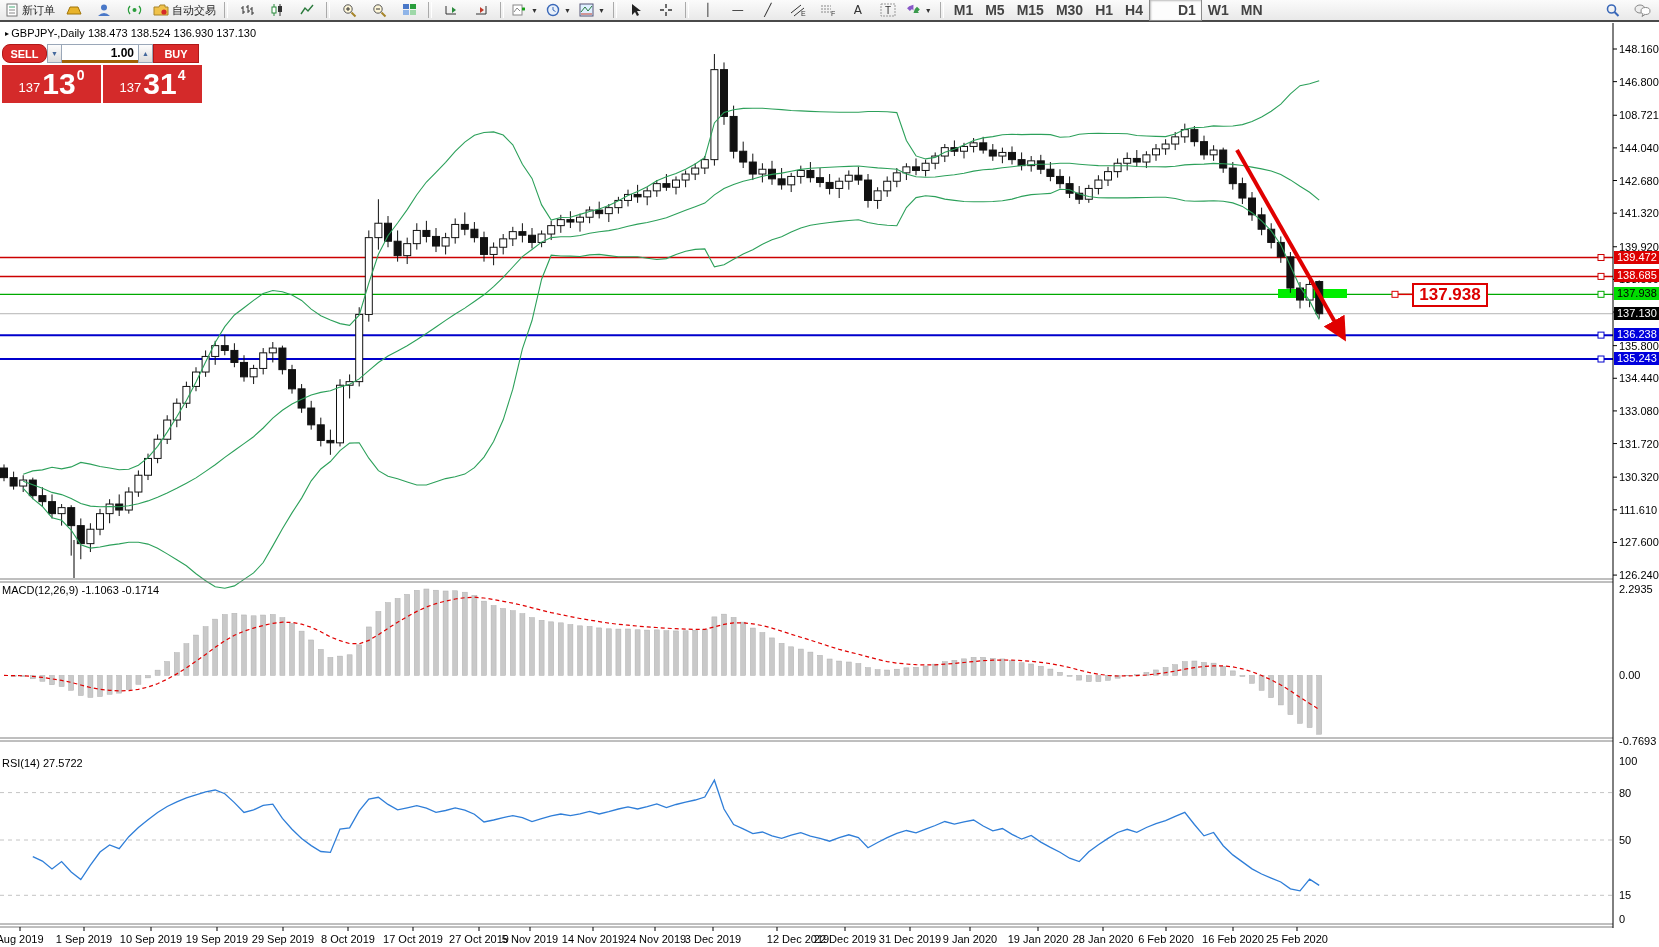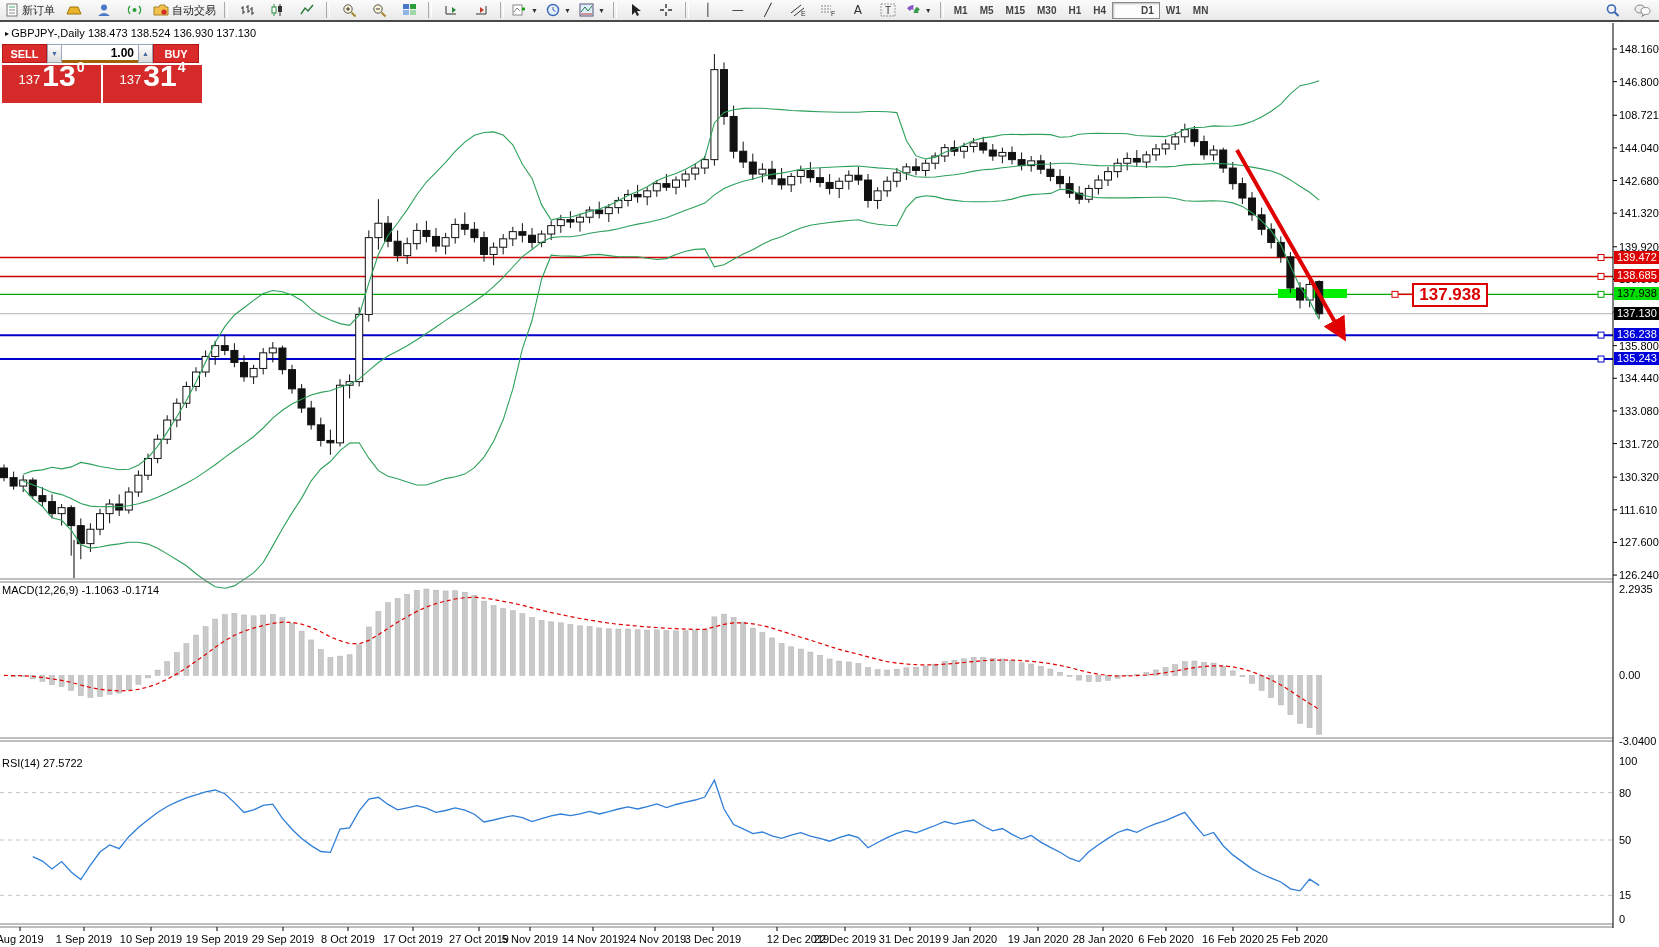--- a/index.html
+++ b/index.html
@@ -3,45 +3,45 @@
 <meta charset="utf-8">
 <style>
   html,body{margin:0;padding:0;background:#fff;font-family:"Liberation Sans",sans-serif;}
   #root{position:relative;width:1659px;height:947px;overflow:hidden;background:#fff;}
   
   #toolbar{position:absolute;left:0;top:0;width:1659px;height:22px;background:linear-gradient(#fbfbfb,#e9e9e9);
     border-bottom:2px solid #4a4a4a;display:flex;align-items:center;padding:0 2px;box-sizing:border-box;z-index:10;}
   .tbtn{height:20px;min-width:22px;display:flex;align-items:center;justify-content:center;gap:3px;
     padding:0 3px;font-size:11px;color:#222;cursor:default;border:1px solid transparent;border-radius:2px;}
   .sep{width:2px;height:16px;border-left:1px solid #aaa;border-right:1px solid #fff;margin:0 4px;}
-  .tf{font-size:10px;font-weight:bold;color:#444;padding:2px 5px;border:1px solid transparent;}
+  .tf{font-size:14px;font-weight:bold;color:#444;padding:2px 5px;border:1px solid transparent;}
   .tf.active{background:#fdfdfd;border:1px solid #8a8a8a;box-shadow:inset 1px 1px 2px #bbb;padding-left:28px;}
   .dd{font-size:7px;color:#333;margin-left:1px;}
   .glyph{font-size:12px;color:#333;font-family:"DejaVu Sans",sans-serif;}
   #right-tools{margin-left:auto;display:flex;}
   
   #chart-svg{position:absolute;left:0;top:0;z-index:1;}
   #overlays{position:absolute;left:0;top:0;width:1659px;height:947px;z-index:5;pointer-events:none;}
   #overlays *{pointer-events:auto;}
   #chart-title{position:absolute;left:5px;top:27px;font-size:11px;color:#000;}
   #chart-title .tri{font-size:8px;vertical-align:1px;}
   .axis-label{position:absolute;left:1619px;font-size:11px;color:#000;white-space:nowrap;}
   .tag{position:absolute;left:1614px;width:45px;height:13px;line-height:13px;font-size:11px;padding-left:3px;white-space:nowrap;}
   .ind-label{position:absolute;left:2px;font-size:11px;color:#000;white-space:nowrap;text-align:center;}
   .date-label{position:absolute;top:933px;font-size:11px;color:#000;white-space:nowrap;transform:translateX(-50%);}
   
   #trade-panel{position:absolute;left:2px;top:44px;width:200px;z-index:6;}
   #tp-row1{display:flex;height:19px;}
   .tp-btn{background:#da2a2a;color:#fff;font-size:11px;font-weight:bold;display:flex;align-items:center;justify-content:center;border:1px solid #b01818;box-sizing:border-box;}
-  #sell-btn{width:45px;}
+  #sell-btn{width:45px;border-radius:8px;}
   #buy-btn{width:46px;}
   .spin{width:15px;background:linear-gradient(#fdfdfd,#dcdcdc);border:1px solid #9aa7b8;box-sizing:border-box;display:flex;align-items:center;justify-content:center;font-size:7px;color:#44689c;}
   #vol-box{width:76px;background:#fff;border-top:1px solid #9aa7b8;border-bottom:3px solid #a16207;box-sizing:border-box;font-size:12px;font-weight:bold;text-align:right;padding:1px 4px 0 0;color:#000;}
   #tp-row2{display:flex;margin-top:2px;height:38px;gap:2px;}
-  .quote{flex:1;background:#d42a2a;color:#fff;display:flex;align-items:flex-end;justify-content:center;padding-bottom:12px;text-align:right;}
+  .quote{flex:1;background:#d42a2a;color:#fff;display:flex;align-items:flex-end;justify-content:center;padding-bottom:4px;text-align:right;}
   .q-small{font-size:13px;margin:0 2px 4px 0;}
   .q-big{font-size:30px;font-weight:bold;line-height:30px;}
   .q-sup{font-size:14px;font-weight:bold;margin:0 0 16px 1px;}
   
   #price-box{position:absolute;left:1412px;top:283px;width:72px;height:20px;border:2px solid #dd0000;background:#fff;
     color:#dd0000;font-size:17px;font-weight:bold;text-align:center;line-height:20px;}
   #cn-note{position:absolute;left:1410px;top:330px;font-size:30px;font-weight:bold;color:#00dd00;letter-spacing:3px;
     text-shadow:3px 3px 0 #606060;font-family:"DejaVu Sans",sans-serif;white-space:nowrap;}
 </style>
 </head>
@@ -786,21 +786,21 @@
         <div class="axis-label" style="top:339.63999999999965px">135.800</div>
         <div class="axis-label" style="top:372.28px">134.440</div>
         <div class="axis-label" style="top:404.9199999999996px">133.080</div>
         <div class="axis-label" style="top:437.55999999999995px">131.720</div>
         <div class="axis-label" style="top:471.1600000000001px">130.320</div>
         <div class="axis-label" style="top:503.7999999999997px">111.610</div>
         <div class="axis-label" style="top:536.44px">127.600</div>
         <div class="axis-label" style="top:569.08px">126.240</div>
         <div class="axis-label" style="top:583px">2.2935</div>
         <div class="axis-label" style="top:669.4px">0.00</div>
-        <div class="axis-label" style="top:735px">-3.0400</div>
+        <div class="axis-label" style="top:735px">-0.7693</div>
         <div class="axis-label" style="top:755px">100</div>
         <div class="axis-label" style="top:786.6px">80</div>
         <div class="axis-label" style="top:834px">50</div>
         <div class="axis-label" style="top:889.3px">15</div>
         <div class="axis-label" style="top:913px">0</div>
         <div class="tag" style="top:250.51199999999972px;background:#dd0000;color:#ffffff">139.472</div>
         <div class="tag" style="top:269.39999999999986px;background:#dd0000;color:#ffffff">138.685</div>
         <div class="tag" style="top:287.3280000000002px;background:#00dd00;color:#000000">137.938</div>
         <div class="tag" style="top:306.72px;background:#000000;color:#ffffff">137.130</div>
         <div class="tag" style="top:328.12799999999993px;background:#0000dd;color:#ffffff">136.238</div>

